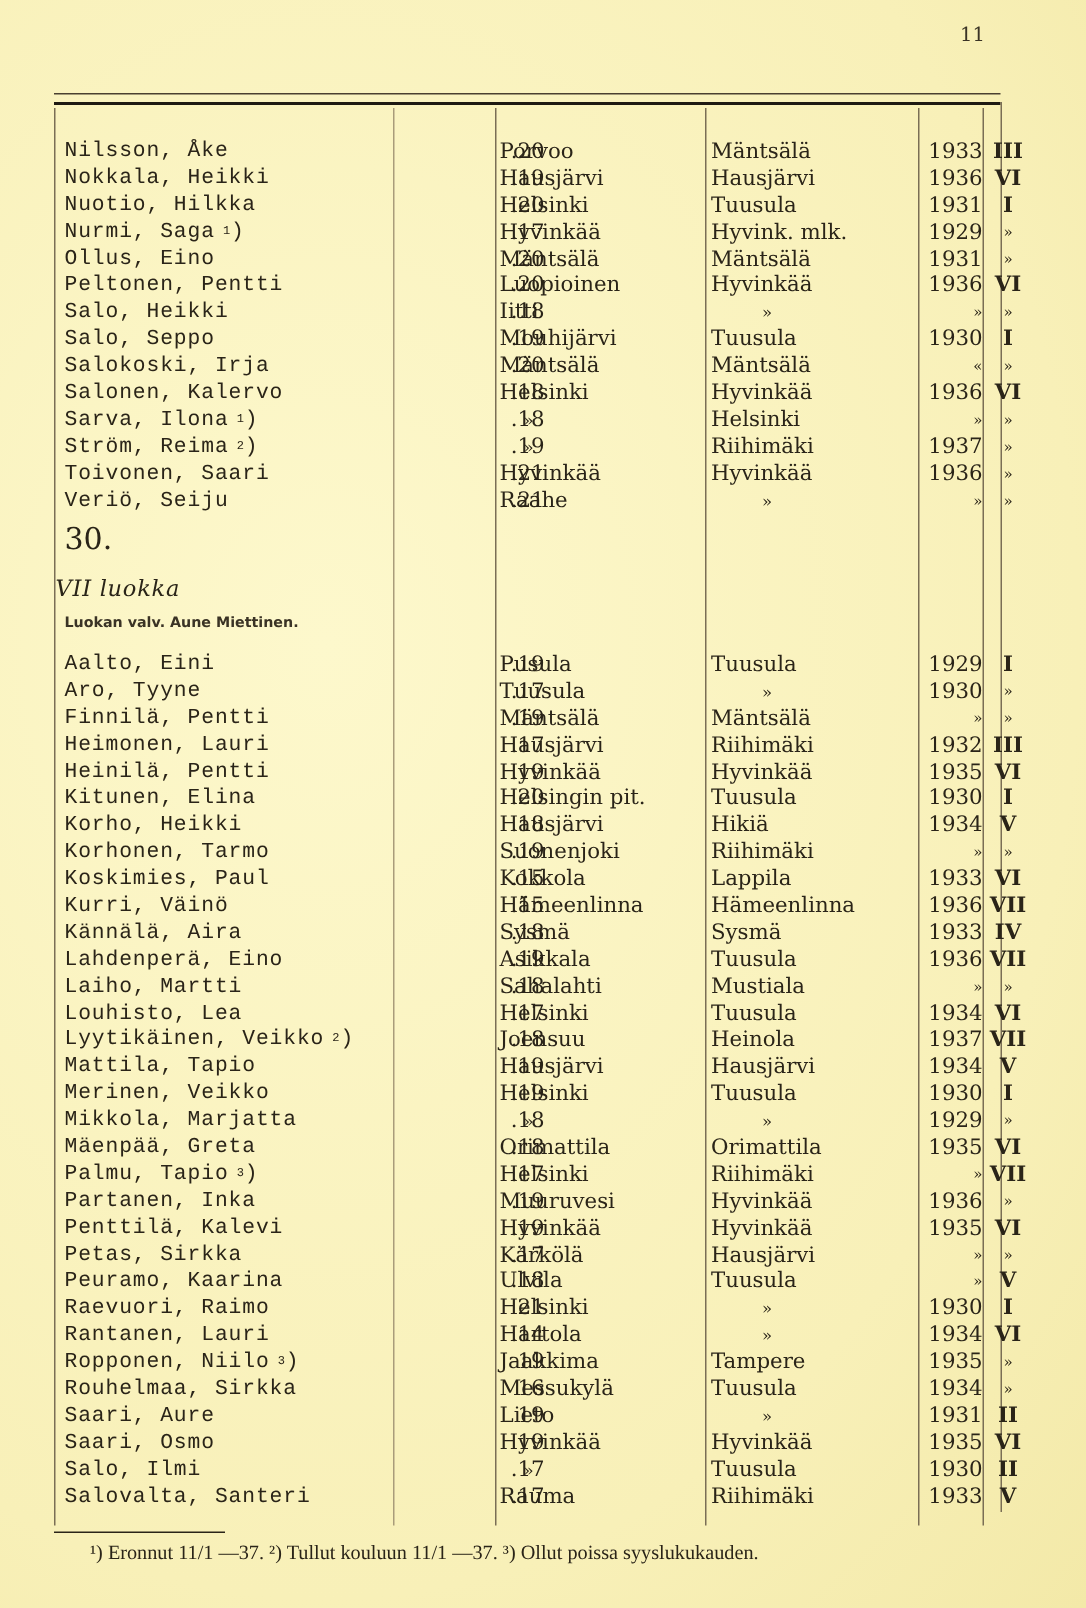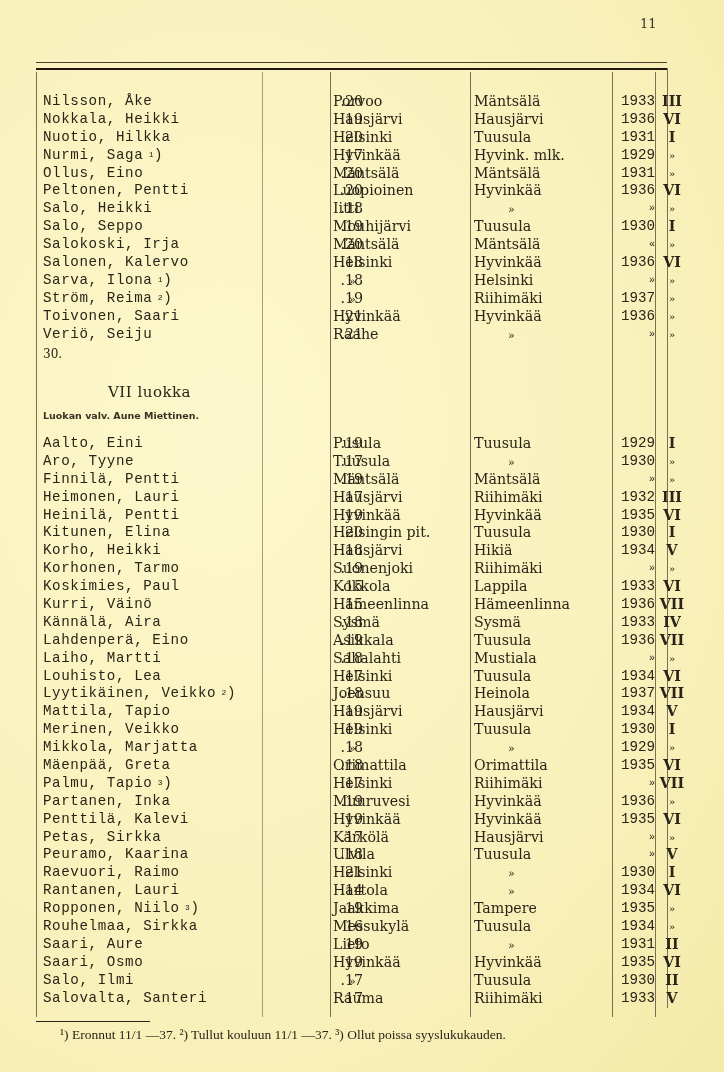--- a/index.html
+++ b/index.html
@@ -24,34 +24,34 @@
     border-top: 2.5px solid #1e1a12;
   }
   .vline { position: absolute; border-left: 1px solid #7a6e55; }
   .section { position: absolute; left: 37px; width: 630px; }
   .row { position: relative; height: 17.9px; font-size: 14.2px; line-height: 17.9px; white-space: nowrap; }
   .row span { position: absolute; top: 0; }
   .c-name { left: 6px; letter-spacing: 0.6px; font-family: Liberation Mono, monospace; }
   .c-age { right: 304px; text-align: right; width: 40px; }
   .c-birth { left: 296px; }
   .c-res { left: 437px; }
-  .c-year { left: 578px; width: 40px; text-align: right; font-family: Liberation Mono, monospace; }
+  .c-year { left: 578px; width: 40px; text-align: right; }
   .c-class { left: 620px; width: 30px; text-align: center; font-weight: bold; }
   .ditto { display: inline-block; padding-left: 16px; font-size: 11px; }
   .c-res .ditto { padding-left: 34px; }
   .class-heading {
     position: absolute; left: 37px; width: 225px; top: 383px;
-    text-align: center; font-size: 15px; letter-spacing: 0.5px;
+    text-align: left; font-style: italic; font-size: 15px; letter-spacing: 0.5px;
   }
   .supervisor {
     position: absolute; left: 43px; top: 410px;
     font-family: "DejaVu Sans", "Liberation Sans", sans-serif;
     font-size: 9.5px; font-weight: bold; color: #3a3325;
   }
-  .count { position: absolute; left: 43px; top: 347px; font-size: 12px; }
+  .count { position: absolute; left: 43px; top: 347px; font-size: 20px; }
   .foot-rule { position: absolute; left: 36px; top: 1021px; width: 114px; border-top: 1.5px solid #2a2418; }
   .footnotes {
     position: absolute; left: 34px; top: 1027px; width: 656px;
     font-family: "Liberation Serif", "DejaVu Serif", serif;
     font-size: 13.5px; line-height: 15px; text-indent: 26px;
   }
   sup { font-size: 8px; vertical-align: top; position: relative; top: -1px; }
 </style>
 </head>
 <body>

